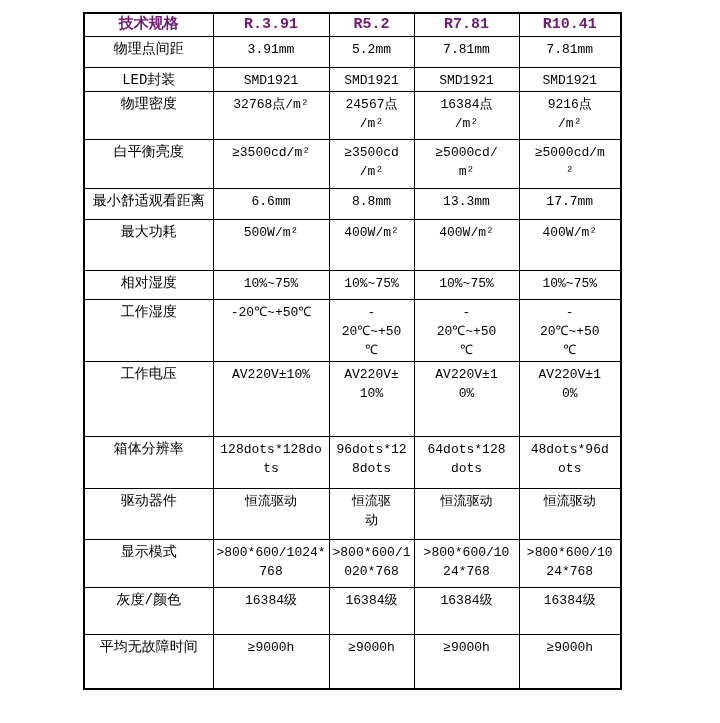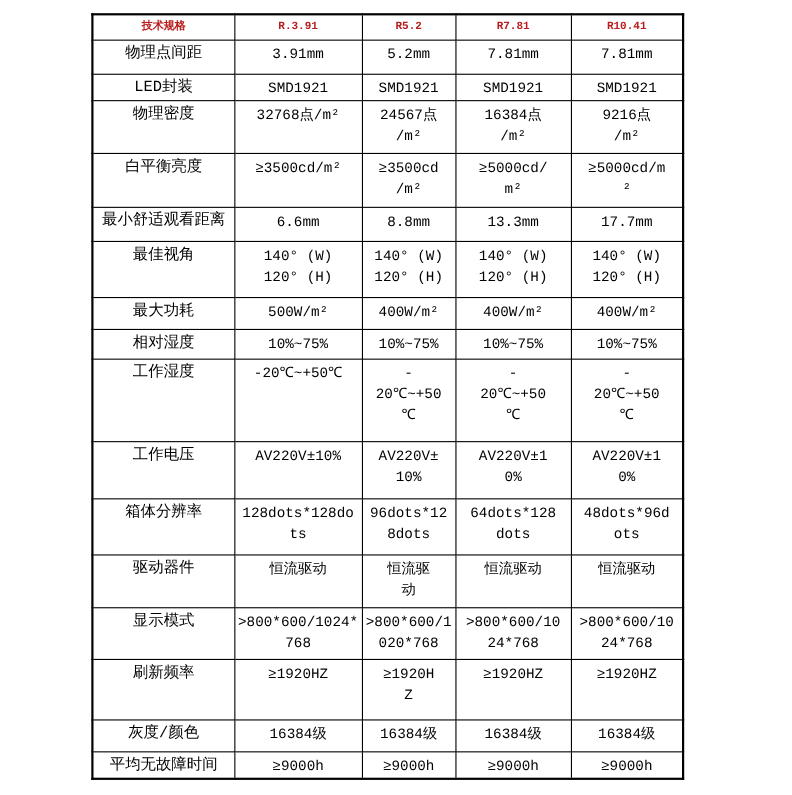--- a/index.html
+++ b/index.html
@@ -29,24 +29,24 @@
     padding: 3px 2px 1px 2px;
     font-size: 13px;
     line-height: 19px;
     font-weight: normal;
     color: #000000;
     white-space: pre-line;
     overflow: hidden;
   }
   thead th {
     font-weight: bold;
-    font-size: 10px;
+    font-size: 15px;
     line-height: 18px;
     padding-top: 2px;
-    color: #b91c1c;
+    color: #701a75;
   }
   tbody th {
     font-size: 14px;
   }
   thead tr { height: 23px; }
   tbody tr:nth-child(1)  { height: 31px; }
   tbody tr:nth-child(2)  { height: 24px; }
   tbody tr:nth-child(3)  { height: 48px; }
   tbody tr:nth-child(4)  { height: 49px; }
   tbody tr:nth-child(5)  { height: 31px; }
@@ -118,31 +118,20 @@
 ²</td>
     </tr>
     <tr>
       <th>最小舒适观看距离</th>
       <td>6.6mm</td>
       <td>8.8mm</td>
       <td>13.3mm</td>
       <td>17.7mm</td>
     </tr>
     <tr>
-      <th>最佳视角</th>
-      <td>140° (W)
-120° (H)</td>
-      <td>140° (W)
-120° (H)</td>
-      <td>140° (W)
-120° (H)</td>
-      <td>140° (W)
-120° (H)</td>
-    </tr>
-    <tr>
       <th>最大功耗</th>
       <td>500W/m²</td>
       <td>400W/m²</td>
       <td>400W/m²</td>
       <td>400W/m²</td>
     </tr>
     <tr>
       <th>相对湿度</th>
       <td>10%~75%</td>
       <td>10%~75%</td>
@@ -196,28 +185,20 @@
       <td>&gt;800*600/1024*
 768</td>
       <td>&gt;800*600/1
 020*768</td>
       <td>&gt;800*600/10
 24*768</td>
       <td>&gt;800*600/10
 24*768</td>
     </tr>
     <tr>
-      <th>刷新频率</th>
-      <td>≥1920HZ</td>
-      <td>≥1920H
-Z</td>
-      <td>≥1920HZ</td>
-      <td>≥1920HZ</td>
-    </tr>
-    <tr>
       <th>灰度/颜色</th>
       <td>16384级</td>
       <td>16384级</td>
       <td>16384级</td>
       <td>16384级</td>
     </tr>
     <tr>
       <th>平均无故障时间</th>
       <td>≥9000h</td>
       <td>≥9000h</td>

